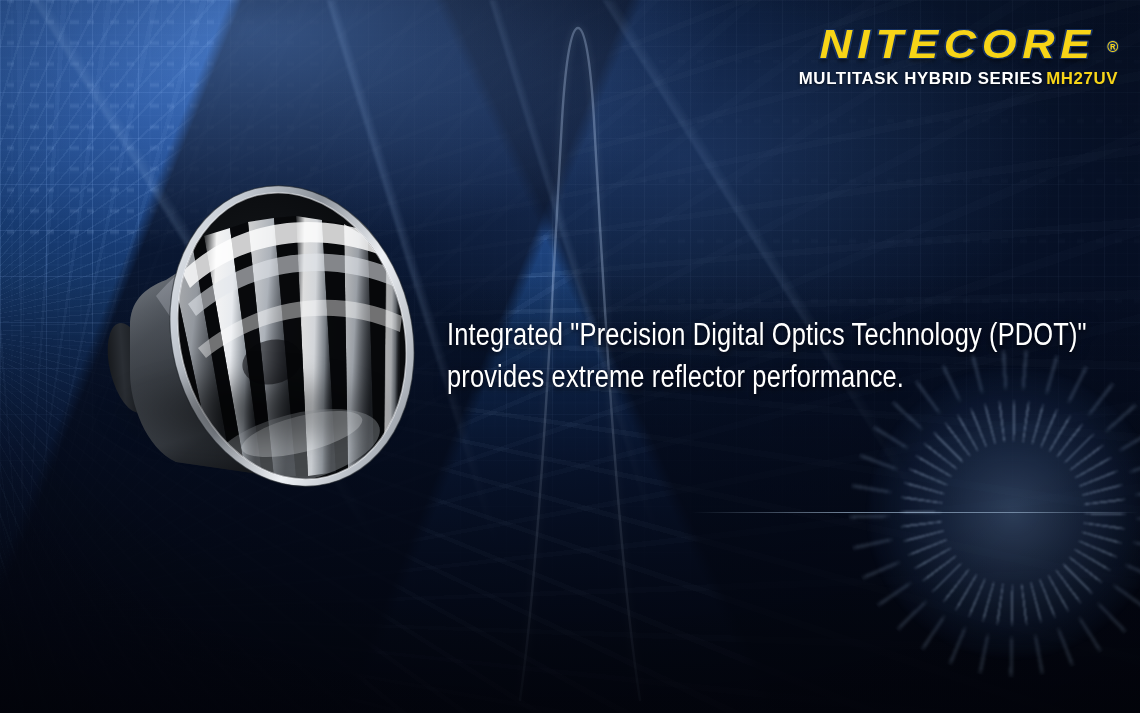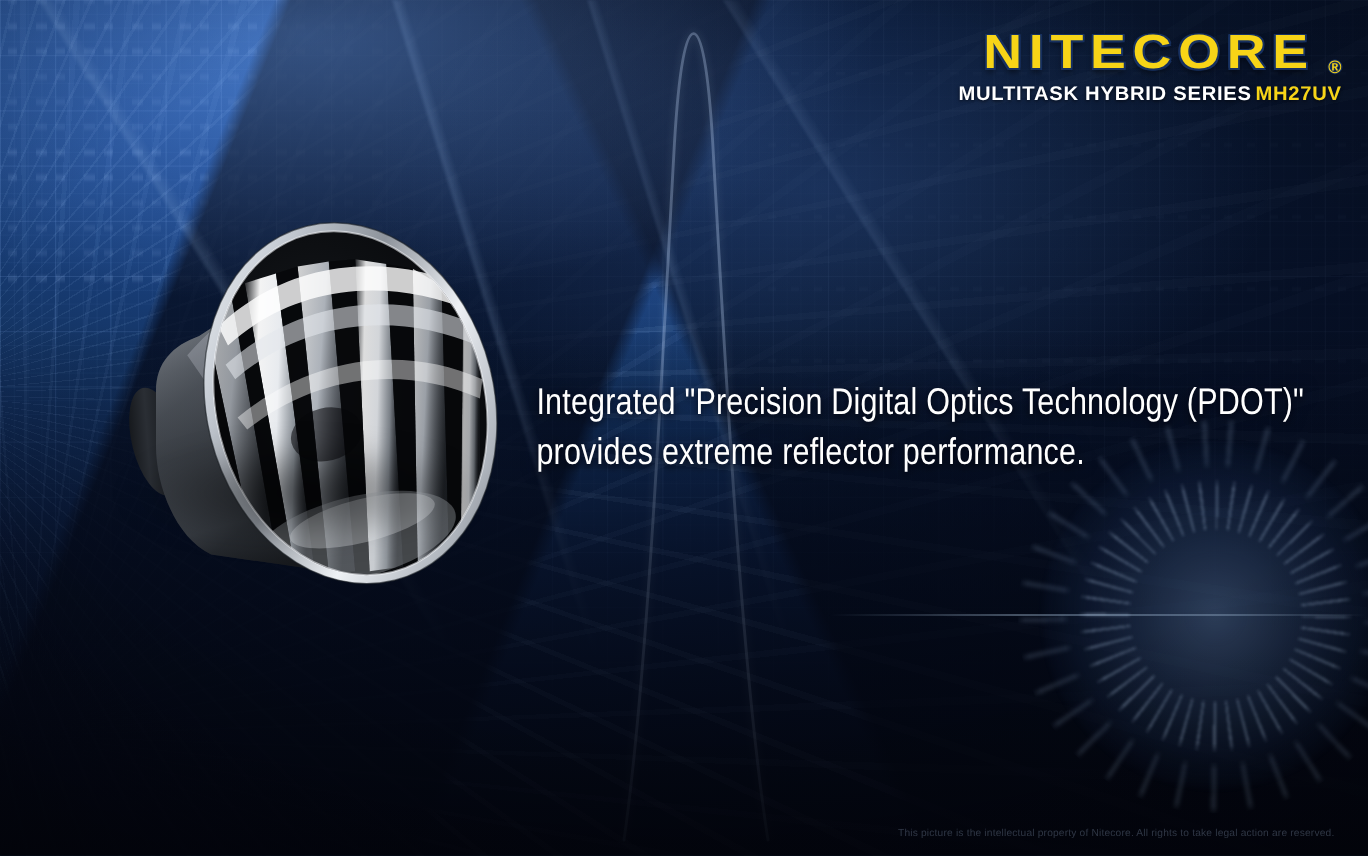--- a/index.html
+++ b/index.html
@@ -138,21 +138,21 @@
     position:absolute;left:690px;top:512px;width:450px;height:1px;
     background:linear-gradient(90deg,rgba(190,220,255,0),rgba(200,228,255,.55) 35%,rgba(200,228,255,.45) 75%,rgba(190,220,255,0));
     filter:blur(.5px);
   }
   .vignette{
     background:radial-gradient(120% 100% at 50% 42%,rgba(0,0,0,0) 42%,rgba(0,0,0,.45) 100%);
   }
 
   
   .logo{position:absolute;right:22px;top:24px;text-align:right;}
-  .logo-row{display:flex;align-items:flex-end;justify-content:flex-end;gap:4px;}
+  .logo-row{display:flex;align-items:center;justify-content:flex-end;gap:4px;font-style:italic;}
   .logo-word{
     font-family:"Liberation Sans",sans-serif;
     font-weight:700;font-size:40px;line-height:40px;
     letter-spacing:5px;color:#F7D417;
     transform:scaleX(1.12);transform-origin:right center;
     text-shadow:
       -1.4px 0 0 #17305f, 1.4px 0 0 #17305f, 0 -1.4px 0 #17305f, 0 1.4px 0 #17305f,
       -1.4px -1.4px 0 #17305f, 1.4px -1.4px 0 #17305f, -1.4px 1.4px 0 #17305f, 1.4px 1.4px 0 #17305f,
       0 3px 5px rgba(0,0,0,.55);
   }
@@ -352,15 +352,14 @@
     <div class="logo-sub">
       <span>MULTITASK HYBRID SERIES</span><span class="model">MH27UV</span>
     </div>
   </div>
 
   <div class="headline">
     <div>Integrated "Precision Digital Optics Technology (PDOT)"</div>
     <div>provides extreme reflector performance.</div>
   </div>
 
-  <div class="copyright">This picture is the intellectual property of Nitecore. All rights to take legal action are reserved.</div>
 
 </div>
 
 </body></html>

